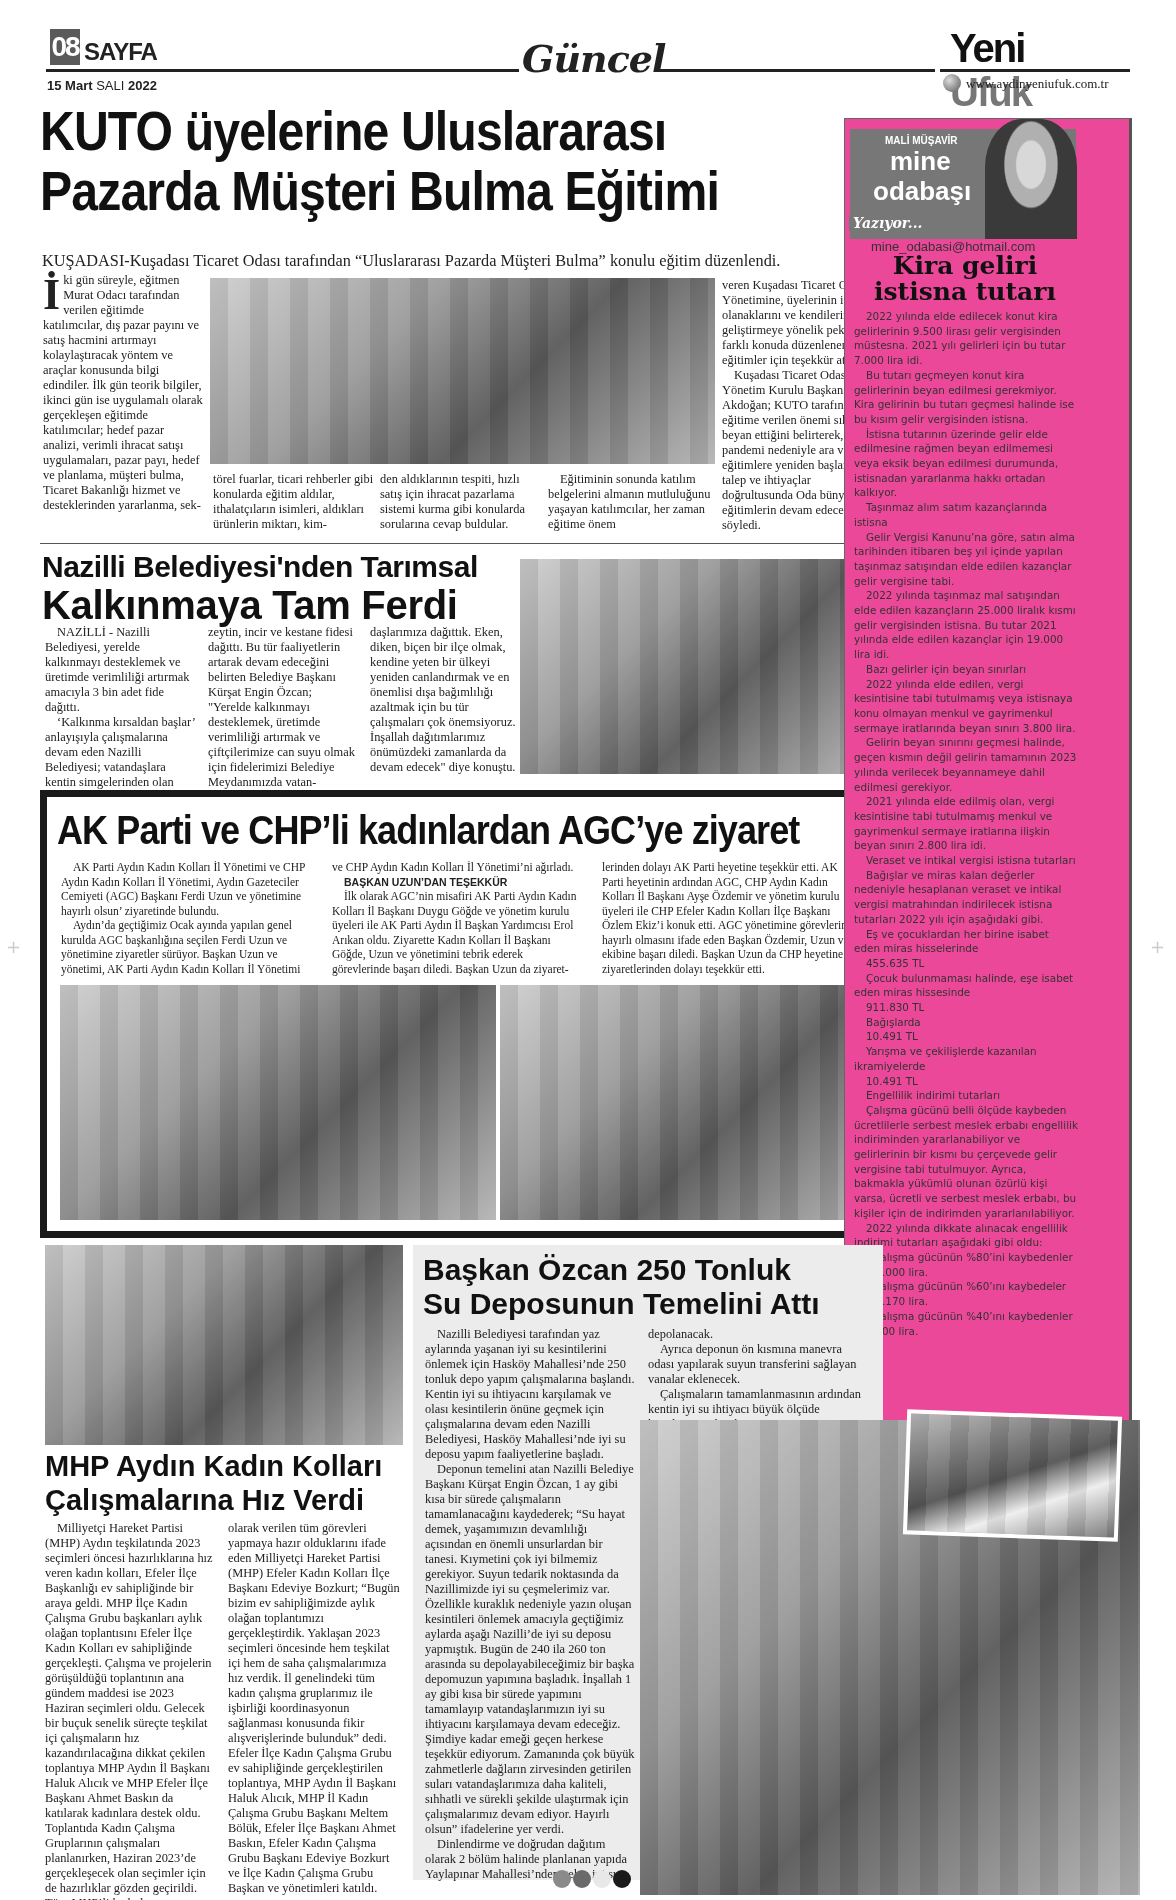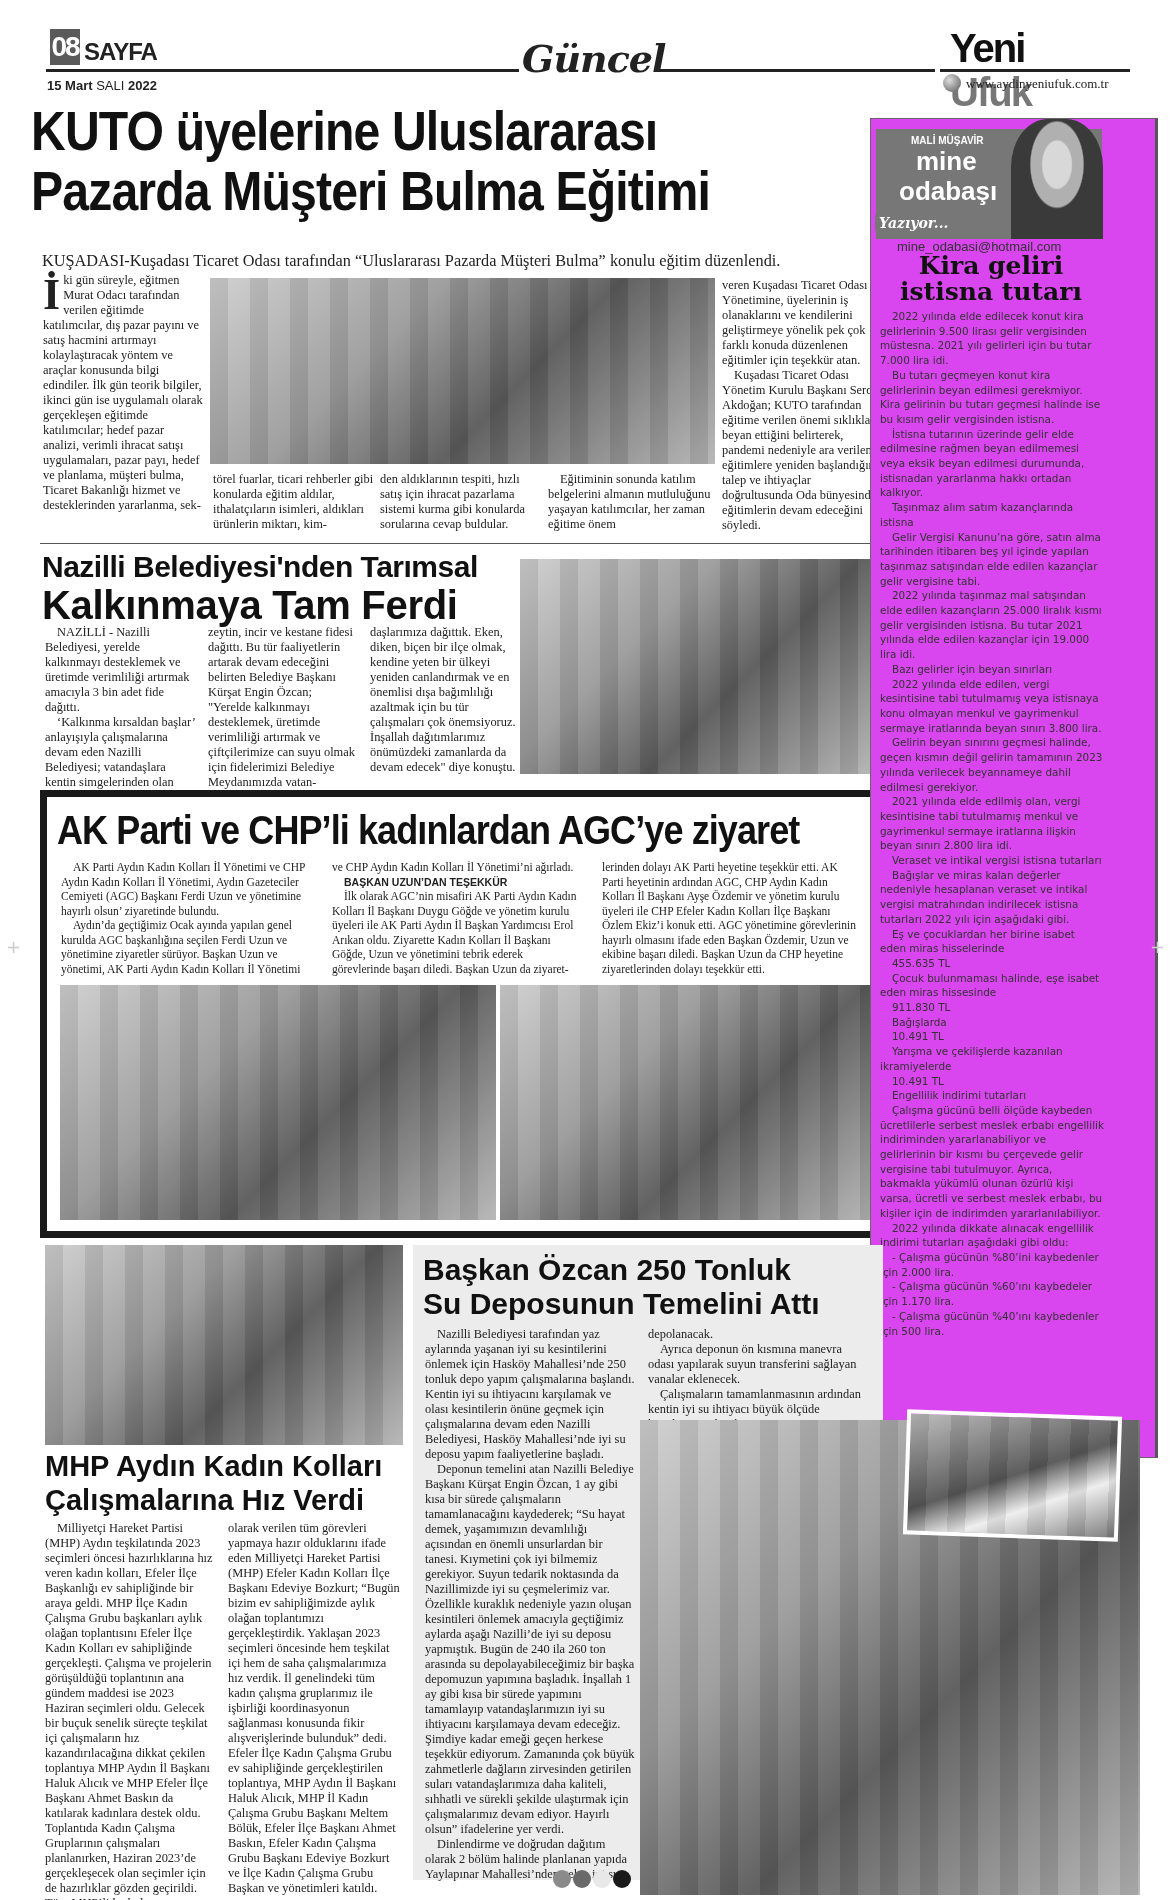--- a/index.html
+++ b/index.html
@@ -34,21 +34,21 @@
   <div class="abs" style="left:950px;top:26px;font-family:'Liberation Sans',sans-serif;font-weight:700;font-size:40px;letter-spacing:-2px;line-height:44px">
     <span style="color:#111">Yeni</span>
     <span style="color:#777">Ufuk</span>
   </div>
   <div class="hline" style="left:940px;top:69px;width:190px;height:3px"></div>
   <div class="abs" style="left:943px;top:74px;width:18px;height:18px;border-radius:50%;background:radial-gradient(circle at 35% 35%,#ddd,#555)"></div>
   <div class="abs ser" style="left:966px;top:76px;font-size:13px;color:#222">www.aydinyeniufuk.com.tr</div>
 </div>
 
 <div class="abs" style="left:0;top:95px;width:890px;height:450px">
-  <div class="abs" style="left:31px;top:6px;width:840px">
+  <div class="abs" style="left:40px;top:6px;width:840px">
     <div class="cond" style="font-size:56px;line-height:60px;color:#111;transform:scaleX(0.86);font-stretch:condensed">KUTO üyelerine Uluslararası</div>
     <div class="cond" style="font-size:56px;line-height:60px;color:#111;transform:scaleX(0.86)">Pazarda Müşteri Bulma Eğitimi</div>
   </div>
   <div class="abs ser" style="left:42px;top:156px;width:850px;font-size:16.3px;color:#222;white-space:nowrap">KUŞADASI-Kuşadası Ticaret Odası tarafından “Uluslararası Pazarda Müşteri Bulma” konulu eğitim düzenlendi.</div>
 
   <div class="abs body-col" style="left:43px;top:178px;width:160px">
     <span style="float:left;font-size:44px;line-height:40px;font-weight:700;margin-right:3px;margin-top:2px">İ</span>
     <span>ki gün süreyle, eğitmen Murat Odacı tarafından verilen eğitimde katılımcılar, dış pazar payını ve satış hacmini artırmayı kolaylaştıracak yöntem ve araçlar konusunda bilgi edindiler. İlk gün teorik bilgiler, ikinci gün ise uygulamalı olarak gerçekleşen eğitimde katılımcılar; hedef pazar analizi, verimli ihracat satışı uygulamaları, pazar payı, hedef ve planlama, müşteri bulma, Ticaret Bakanlığı hizmet ve desteklerinden yararlanma, sek-</span>
   </div>
   <div class="photo" style="left:210px;top:183px;width:505px;height:186px"></div>
@@ -97,21 +97,21 @@
     <p class="sans" style="font-weight:700;font-size:10.5px;text-indent:12px">BAŞKAN UZUN’DAN TEŞEKKÜR</p>
     <p>İlk olarak AGC’nin misafiri AK Parti Aydın Kadın Kolları İl Başkanı Duygu Göğde ve yönetim kurulu üyeleri ile AK Parti Aydın İl Başkan Yardımcısı Erol Arıkan oldu. Ziyarette Kadın Kolları İl Başkanı Göğde, Uzun ve yönetimini tebrik ederek görevlerinde başarı diledi. Başkan Uzun da ziyaret-</p>
   </div>
   <div class="abs body-col" style="left:555px;top:63px;width:255px;font-size:11.5px;line-height:14.5px">
     <p class="ni">lerinden dolayı AK Parti heyetine teşekkür etti. AK Parti heyetinin ardından AGC, CHP Aydın Kadın Kolları İl Başkanı Ayşe Özdemir ve yönetim kurulu üyeleri ile CHP Efeler Kadın Kolları İlçe Başkanı Özlem Ekiz’i konuk etti. AGC yönetimine görevlerinin hayırlı olmasını ifade eden Başkan Özdemir, Uzun ve ekibine başarı diledi. Başkan Uzun da CHP heyetine ziyaretlerinden dolayı teşekkür etti.</p>
   </div>
   <div class="photo" style="left:13px;top:188px;width:436px;height:235px"></div>
   <div class="photo" style="left:453px;top:188px;width:377px;height:235px"></div>
 </div>
 
-<div class="abs" style="left:870px;top:118px;width:288px;height:1340px;border:1px solid #666;border-right:3px solid #555;background:#d946ef">
+<div class="abs" style="left:844px;top:118px;width:288px;height:1340px;border:1px solid #666;border-right:3px solid #555;background:#ec4899">
   <div class="abs" style="left:5px;top:10px;width:226px;height:110px;background:#777"></div>
   <div class="abs" style="left:140px;top:0px;width:92px;height:120px;background:radial-gradient(ellipse at 50% 38%,#d8d8d8 0 22%,#b0b0b0 24% 40%,#3a3a3a 42% 100%);border-radius:40% 40% 0 0"></div>
   <div class="abs sans" style="left:40px;top:16px;color:#fff;font-weight:700;font-size:10px">MALİ MÜŞAVİR</div>
   <div class="abs sans" style="left:45px;top:28px;color:#fff;font-weight:700;font-size:26px;line-height:28px">mine</div>
   <div class="abs sans" style="left:28px;top:58px;color:#fff;font-weight:700;font-size:26px;line-height:28px">odabaşı</div>
   <div class="abs" style="left:4px;top:96px;color:#fff;font-family:'DejaVu Serif',serif;font-style:italic;font-weight:700;font-size:14px;background:#777;padding:0 4px">Yazıyor...</div>
   <div class="abs sans" style="left:26px;top:120px;font-size:13px;color:#333">mine_odabasi@hotmail.com</div>
   <div class="abs" style="left:0;top:134px;width:240px;text-align:center;font-family:'DejaVu Serif',serif;font-weight:700;font-size:25px;line-height:26px;color:#111">
     <div>Kira geliri</div>
     <div>istisna tutarı</div>

